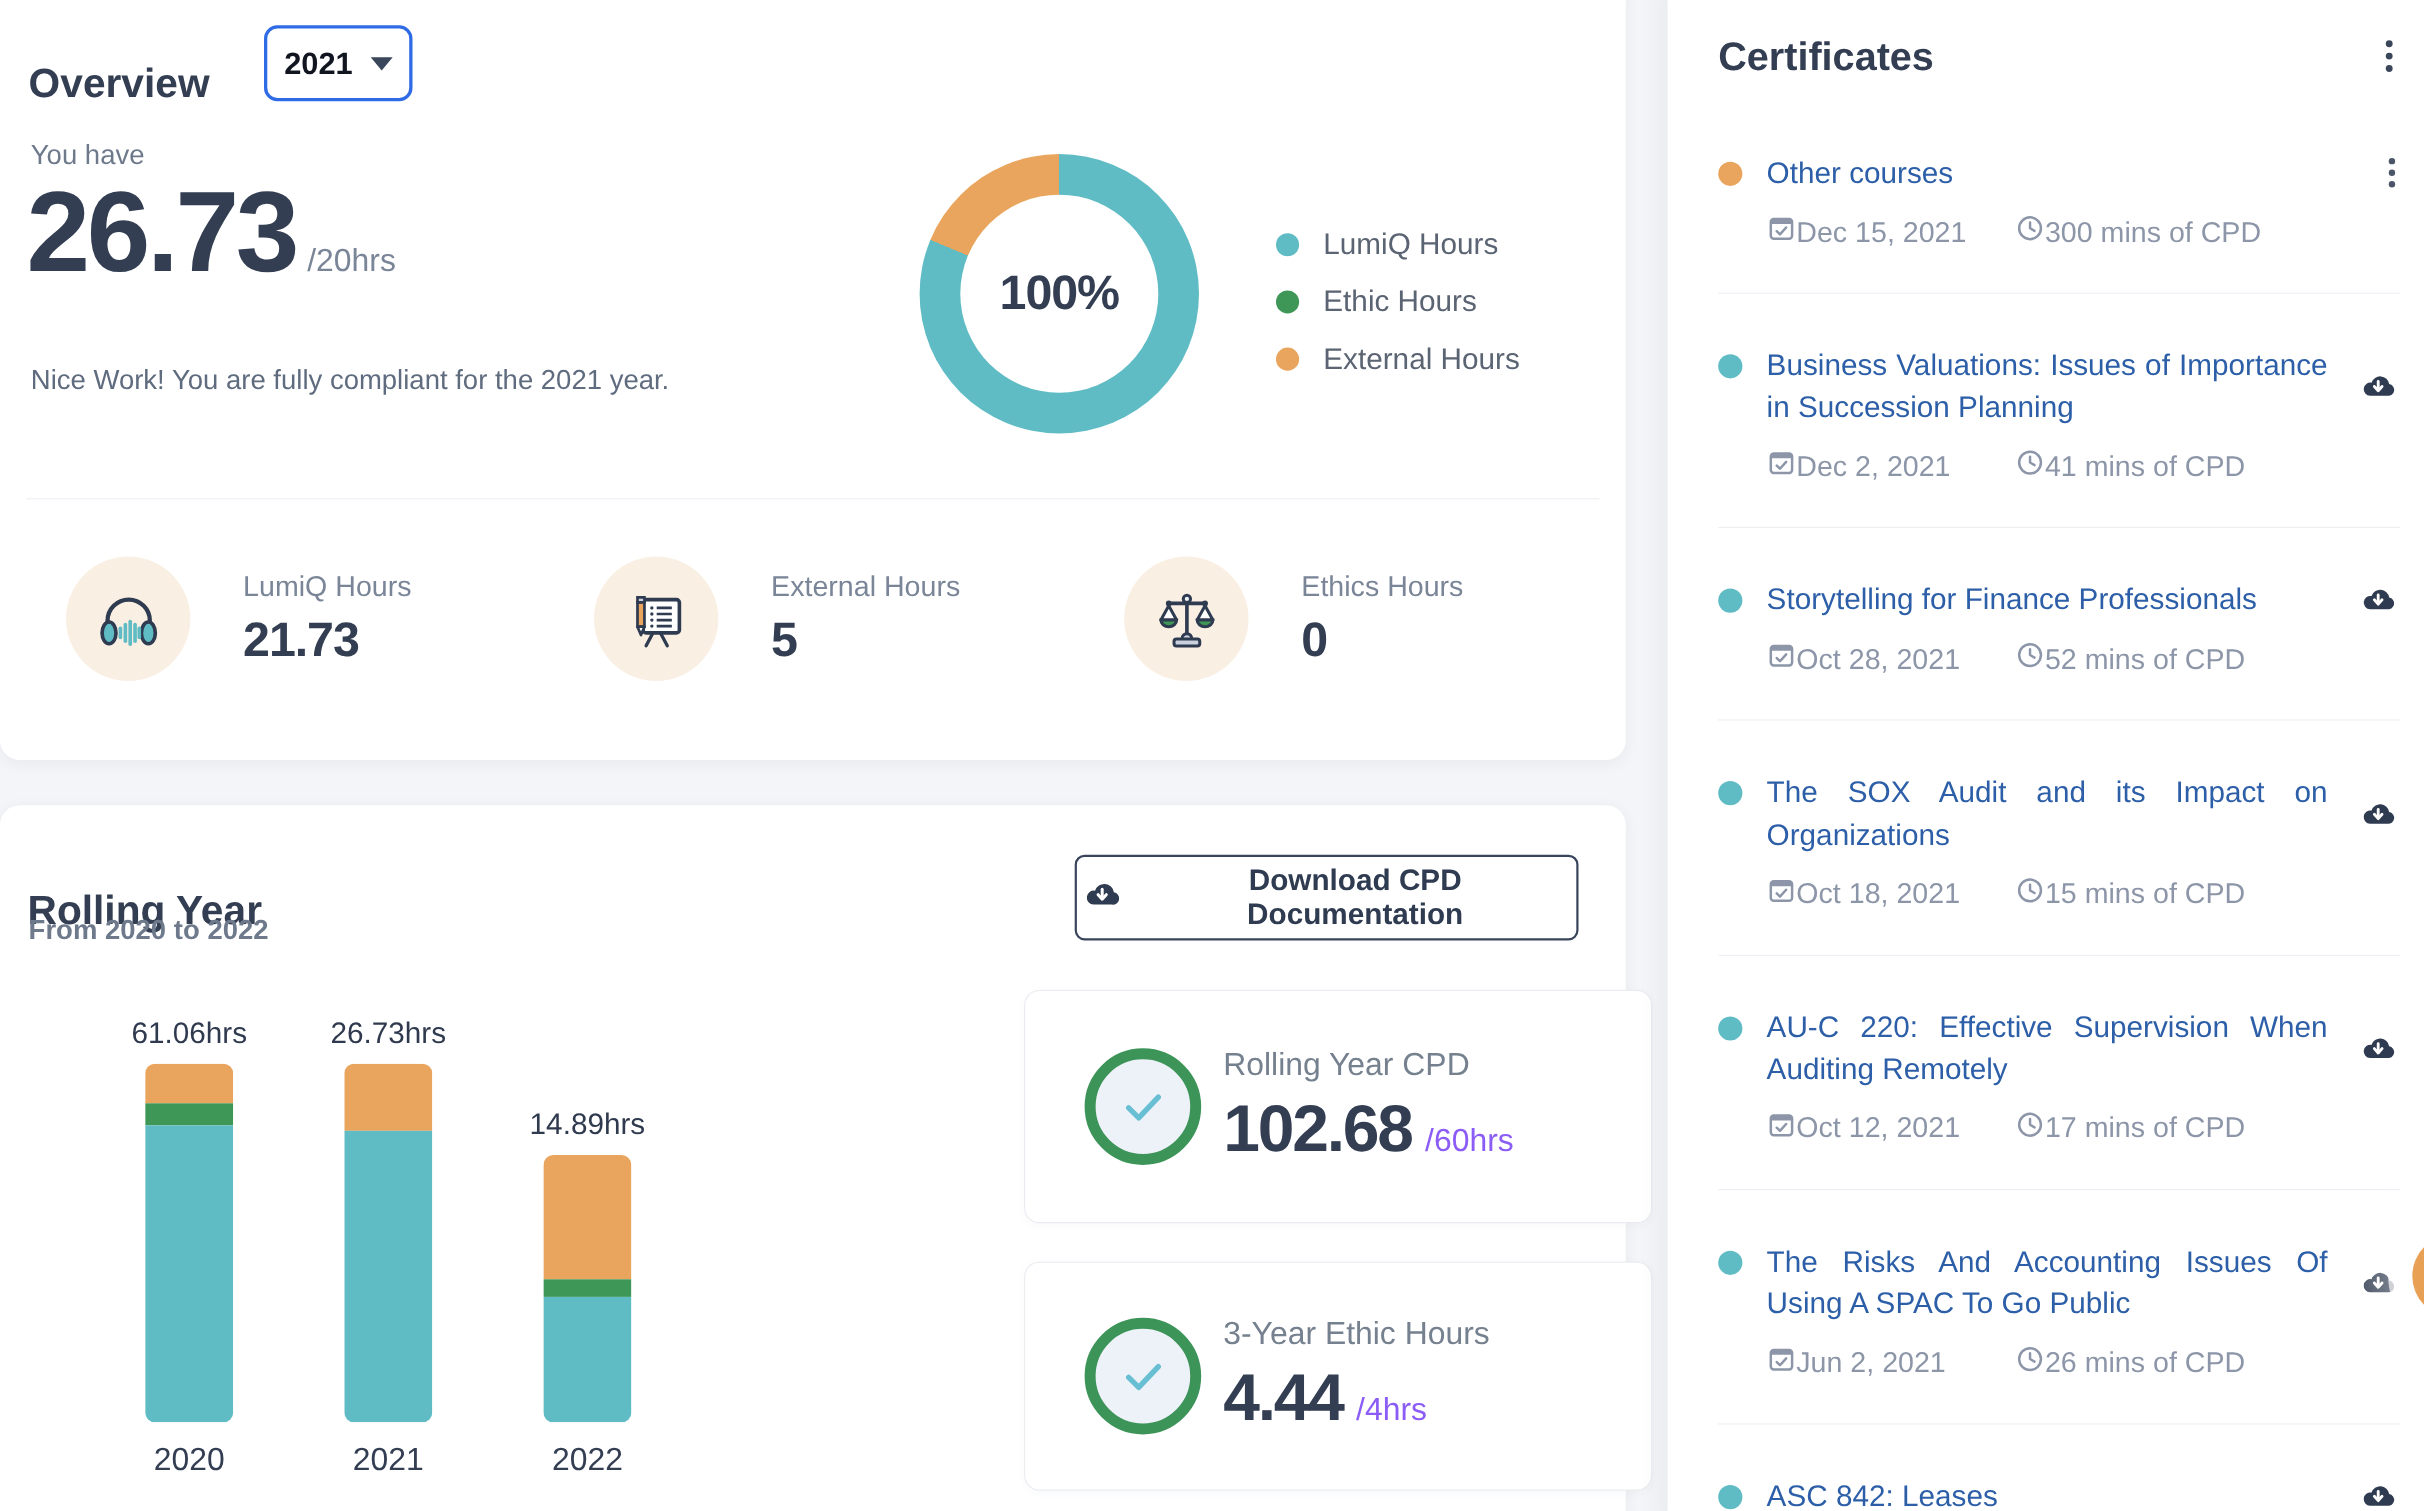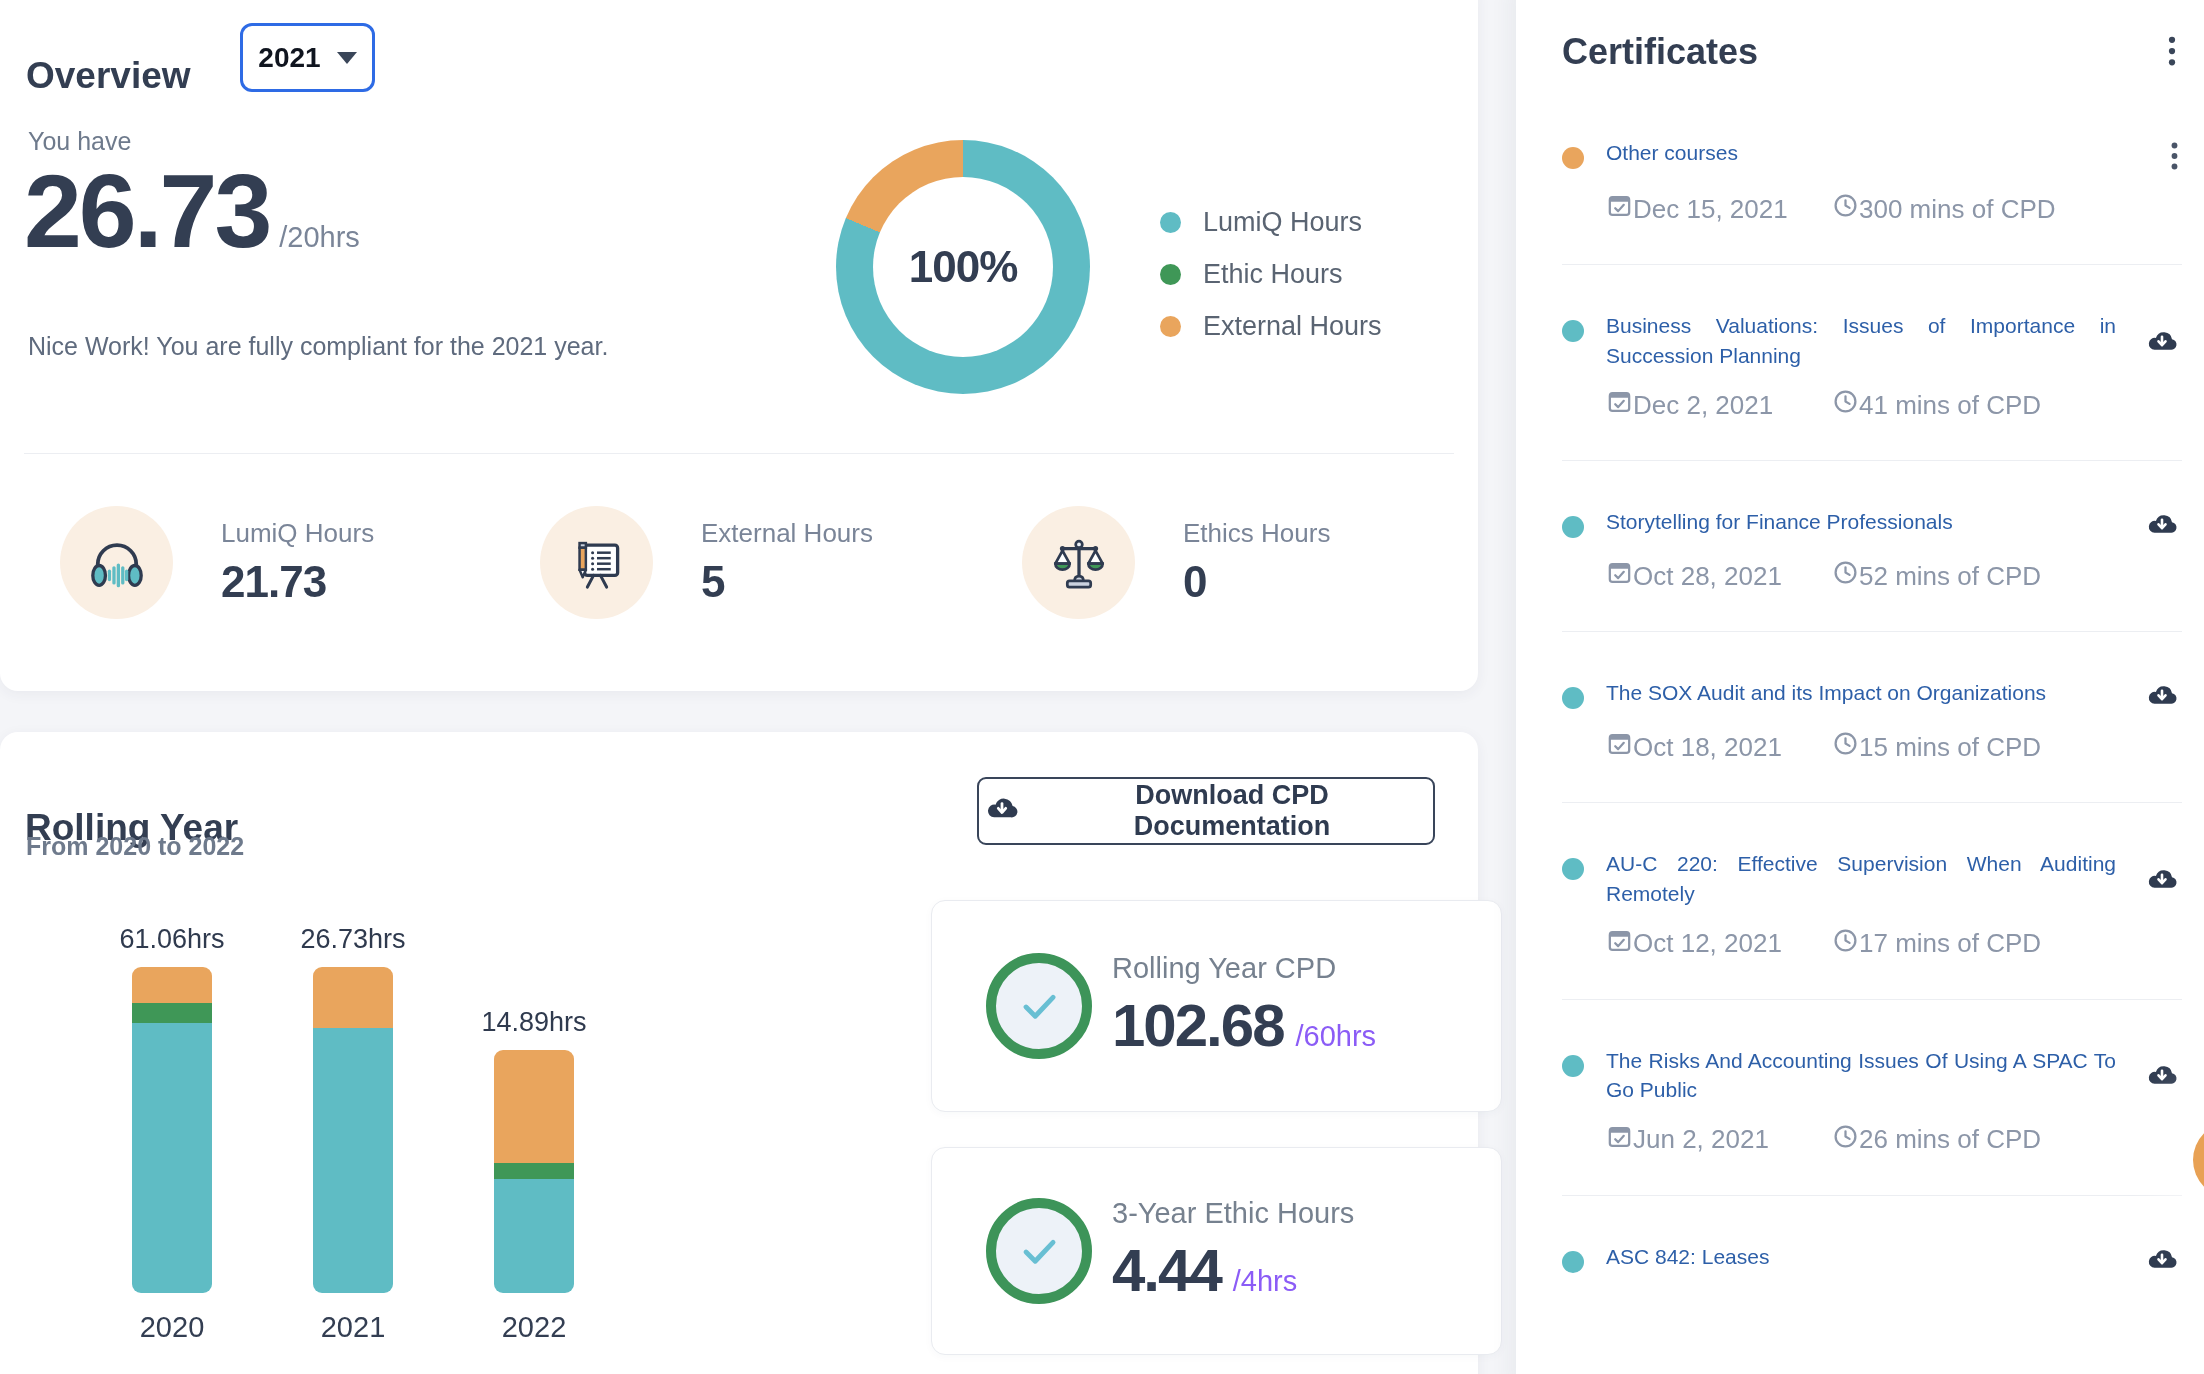--- a/index.html
+++ b/index.html
@@ -43,21 +43,21 @@
   .stat:nth-of-type(1){left:60px;} 
   .stat-circle{width:113px;height:113px;border-radius:50%;background:#FAEFE3;display:flex;align-items:center;justify-content:center;flex:0 0 auto;}
   .stat-label{font-size:26px;color:#7A8598;margin-bottom:8px;}
   .stat-value{font-size:44px;font-weight:800;color:#333E52;letter-spacing:-1px;}
 
   
   #rolling-card{left:0;top:732px;width:1478px;height:680px;}
   .ry-title{position:absolute;left:25px;top:44px;font-size:37px;font-weight:700;color:#333E52;}
   .ry-subtitle{position:absolute;left:26px;top:100px;font-size:25px;font-weight:700;color:#6E7A8C;}
   .download-btn{
-    position:absolute;left:977px;top:45px;width:458px;height:68px;background:#fff;
+    position:absolute;left:977px;top:45px;width:458px;height:78px;background:#fff;
     border:2.5px solid #39455A;border-radius:9px;display:flex;align-items:center;justify-content:center;gap:18px;
     font-size:27px;font-weight:700;color:#2F3B50;cursor:pointer;font-family:"Liberation Sans",sans-serif;
   }
 
   .chart{position:absolute;left:132px;top:193px;height:368px;display:flex;align-items:flex-end;gap:101px;}
   .bar-group{position:relative;width:80px;height:368px;display:flex;flex-direction:column;justify-content:flex-end;}
   .bar{width:80px;border-radius:9px;overflow:hidden;display:flex;flex-direction:column;}
   .bar-value{position:absolute;left:50%;transform:translateX(-50%);white-space:nowrap;font-size:27px;color:#2F3A4E;}
   .bar-year{position:absolute;top:calc(100% + 18px);left:50%;transform:translateX(-50%);font-size:29px;color:#333E52;}
 
@@ -79,21 +79,21 @@
   
   #certificates-panel{left:1516px;top:-20px;width:708px;height:1414px;box-shadow:-8px 0 20px rgba(44,56,82,.05);}
   .cert-header{display:flex;justify-content:space-between;align-items:flex-start;padding:50px 42px 0 46px;}
   .cert-title{font-size:36px;font-weight:700;color:#333E52;line-height:1.2;}
   .kebab-btn{background:none;border:none;padding:6px;cursor:pointer;line-height:0;}
   .cert-list{margin-top:19px;padding:0 42px 0 46px;}
   .cert-item{padding:46px 0 38px 0;border-bottom:1px solid #ECEEF2;}
   .cert-item:last-child{border-bottom:none;}
   .cert-row{display:flex;align-items:flex-start;}
   .bullet{width:22px;height:22px;border-radius:50%;flex:0 0 auto;margin-top:9px;}
-  .cert-link{flex:1;margin-left:22px;font-size:21px;line-height:1.41;color:#2D5FA8;text-align:justify;cursor:pointer;text-decoration:none;}
+  .cert-link{flex:1;margin-left:22px;font-size:27px;line-height:1.41;color:#2D5FA8;text-align:justify;cursor:pointer;text-decoration:none;}
   .cert-action{flex:0 0 auto;width:52px;display:flex;justify-content:flex-end;align-self:center;margin-left:14px;}
   .cert-action button{background:none;border:none;padding:4px;cursor:pointer;line-height:0;}
   .cert-meta{display:flex;align-items:center;margin:18px 0 0 44px;font-size:26px;color:#8C96A8;}
   .meta-chunk{display:flex;align-items:center;}
   .meta-date{min-width:190px;}
   .meta-gap{width:36px;}
 
   .floating-bubble{
     position:absolute;left:2193px;top:1122px;width:76px;height:76px;border-radius:50%;background:#E8A154;border:none;cursor:pointer;
     box-shadow:0 0 0 22px rgba(255,255,255,.65), 0 0 46px 40px rgba(255,255,255,.45);

